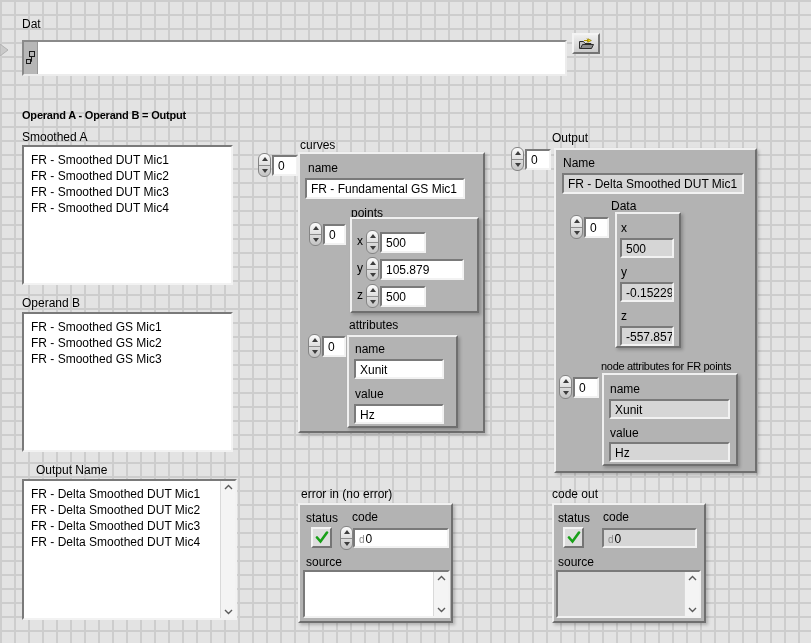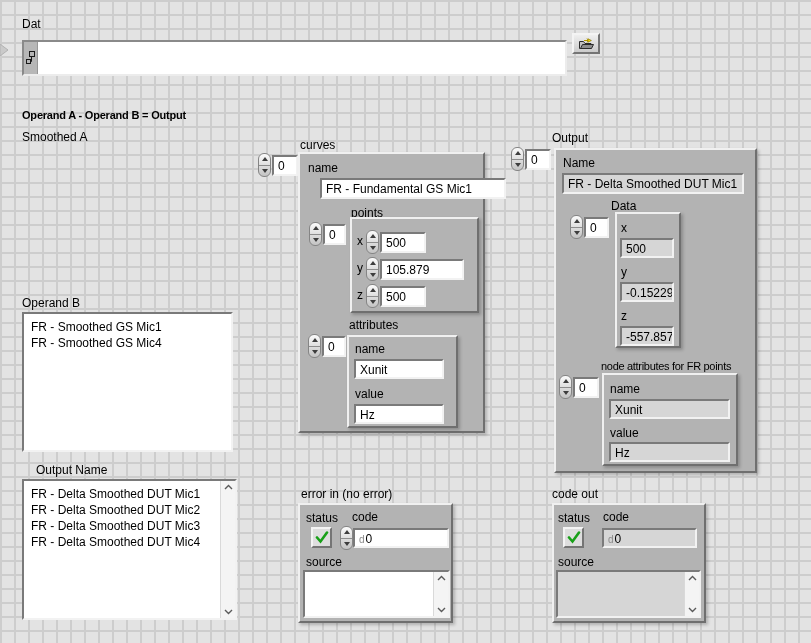--- a/index.html
+++ b/index.html
@@ -99,25 +99,32 @@
       <path d="M1.5 10.5 V3.5 H5.5 L7 5.5 H13 V10.5 Z" fill="#c2c2c2" stroke="#2c2c2c"></path>
       <path d="M2.5 10.5 L4.5 6.5 H15.5 L13.5 10.5 Z" fill="#8f8f8f" stroke="#2c2c2c"></path>
       <path d="M6 2.5 H10.5 L9 0.5 M10.5 2.5 L9 4.5" fill="none" stroke="#b89b00"></path>
       <path d="M10 0.8 L13.4 2.5 L10 4.2 Z" fill="#ffe000" stroke="#7a6a00" stroke-width="0.6"></path>
     </svg>
   </div>
 
   <div class="lbl bold" style="left:22px;top:108px">Operand A - Operand B = Output</div>
 
   <div class="lbl" style="left:22px;top:130px">Smoothed A</div>
+  <div class="listbox" style="left:22px;top:145px;width:211px;height:140px">
+    <div>FR - Smoothed DUT Mic1</div>
+    <div>FR - Smoothed DUT Mic2</div>
+    <div>FR - Smoothed DUT Mic3</div>
+    <div>FR - Smoothed DUT Mic4</div>
+  </div>
 
   <div class="lbl" style="left:22px;top:296px">Operand B</div>
   <div class="listbox" style="left:22px;top:312px;width:211px;height:140px">
     <div>FR - Smoothed GS Mic1</div>
-    <div>FR - Smoothed GS Mic4</div>
+    <div>FR - Smoothed GS Mic2</div>
+    <div>FR - Smoothed GS Mic3</div>
   </div>
 
   <div class="lbl" style="left:36px;top:463px">Output Name</div>
   <div class="listbox" style="left:22px;top:479px;width:215px;height:141px">
     <div>FR - Delta Smoothed DUT Mic1</div>
     <div>FR - Delta Smoothed DUT Mic2</div>
     <div>FR - Delta Smoothed DUT Mic3</div>
     <div>FR - Delta Smoothed DUT Mic4</div>
     <div class="sb">
       <svg width="9" height="6" viewBox="0 0 9 6">
@@ -135,21 +142,21 @@
         <i class="tri-u"></i>
       </div>
     <div class="dn">
         <i class="tri-d"></i>
       </div>
   </div>
   <div class="field" style="left:272px;top:155px;width:26px;height:21px">0</div>
 
   <div class="cluster" style="left:298px;top:152px;width:187px;height:281px"></div>
   <div class="lbl" style="left:308px;top:161px">name</div>
-  <div class="field" style="left:320px;top:178px;width:186px;height:21px">FR - Fundamental GS Mic1</div>
+  <div class="field" style="left:305px;top:178px;width:160px;height:21px">FR - Fundamental GS Mic1</div>
 
   <div class="lbl" style="left:351px;top:206px">points</div>
   <div class="spin" style="left:309px;top:222px">
     <div class="up">
         <i class="tri-u"></i>
       </div>
     <div class="dn">
         <i class="tri-d"></i>
       </div>
   </div>

